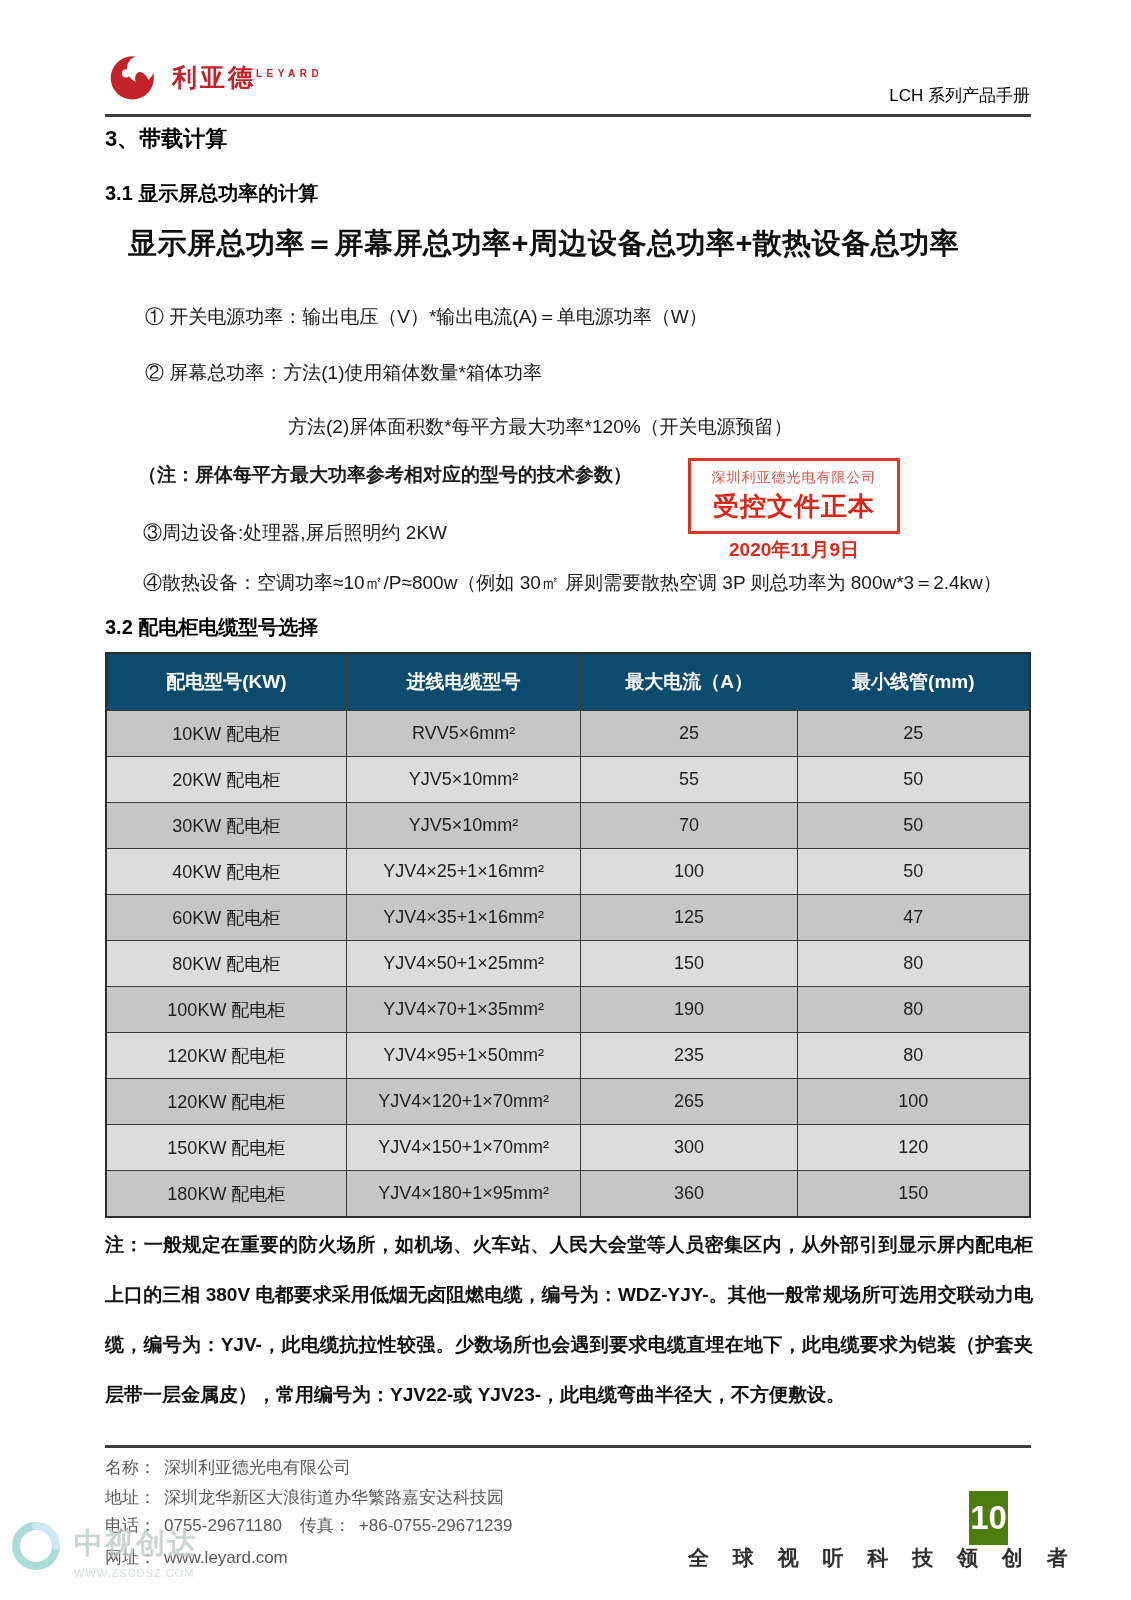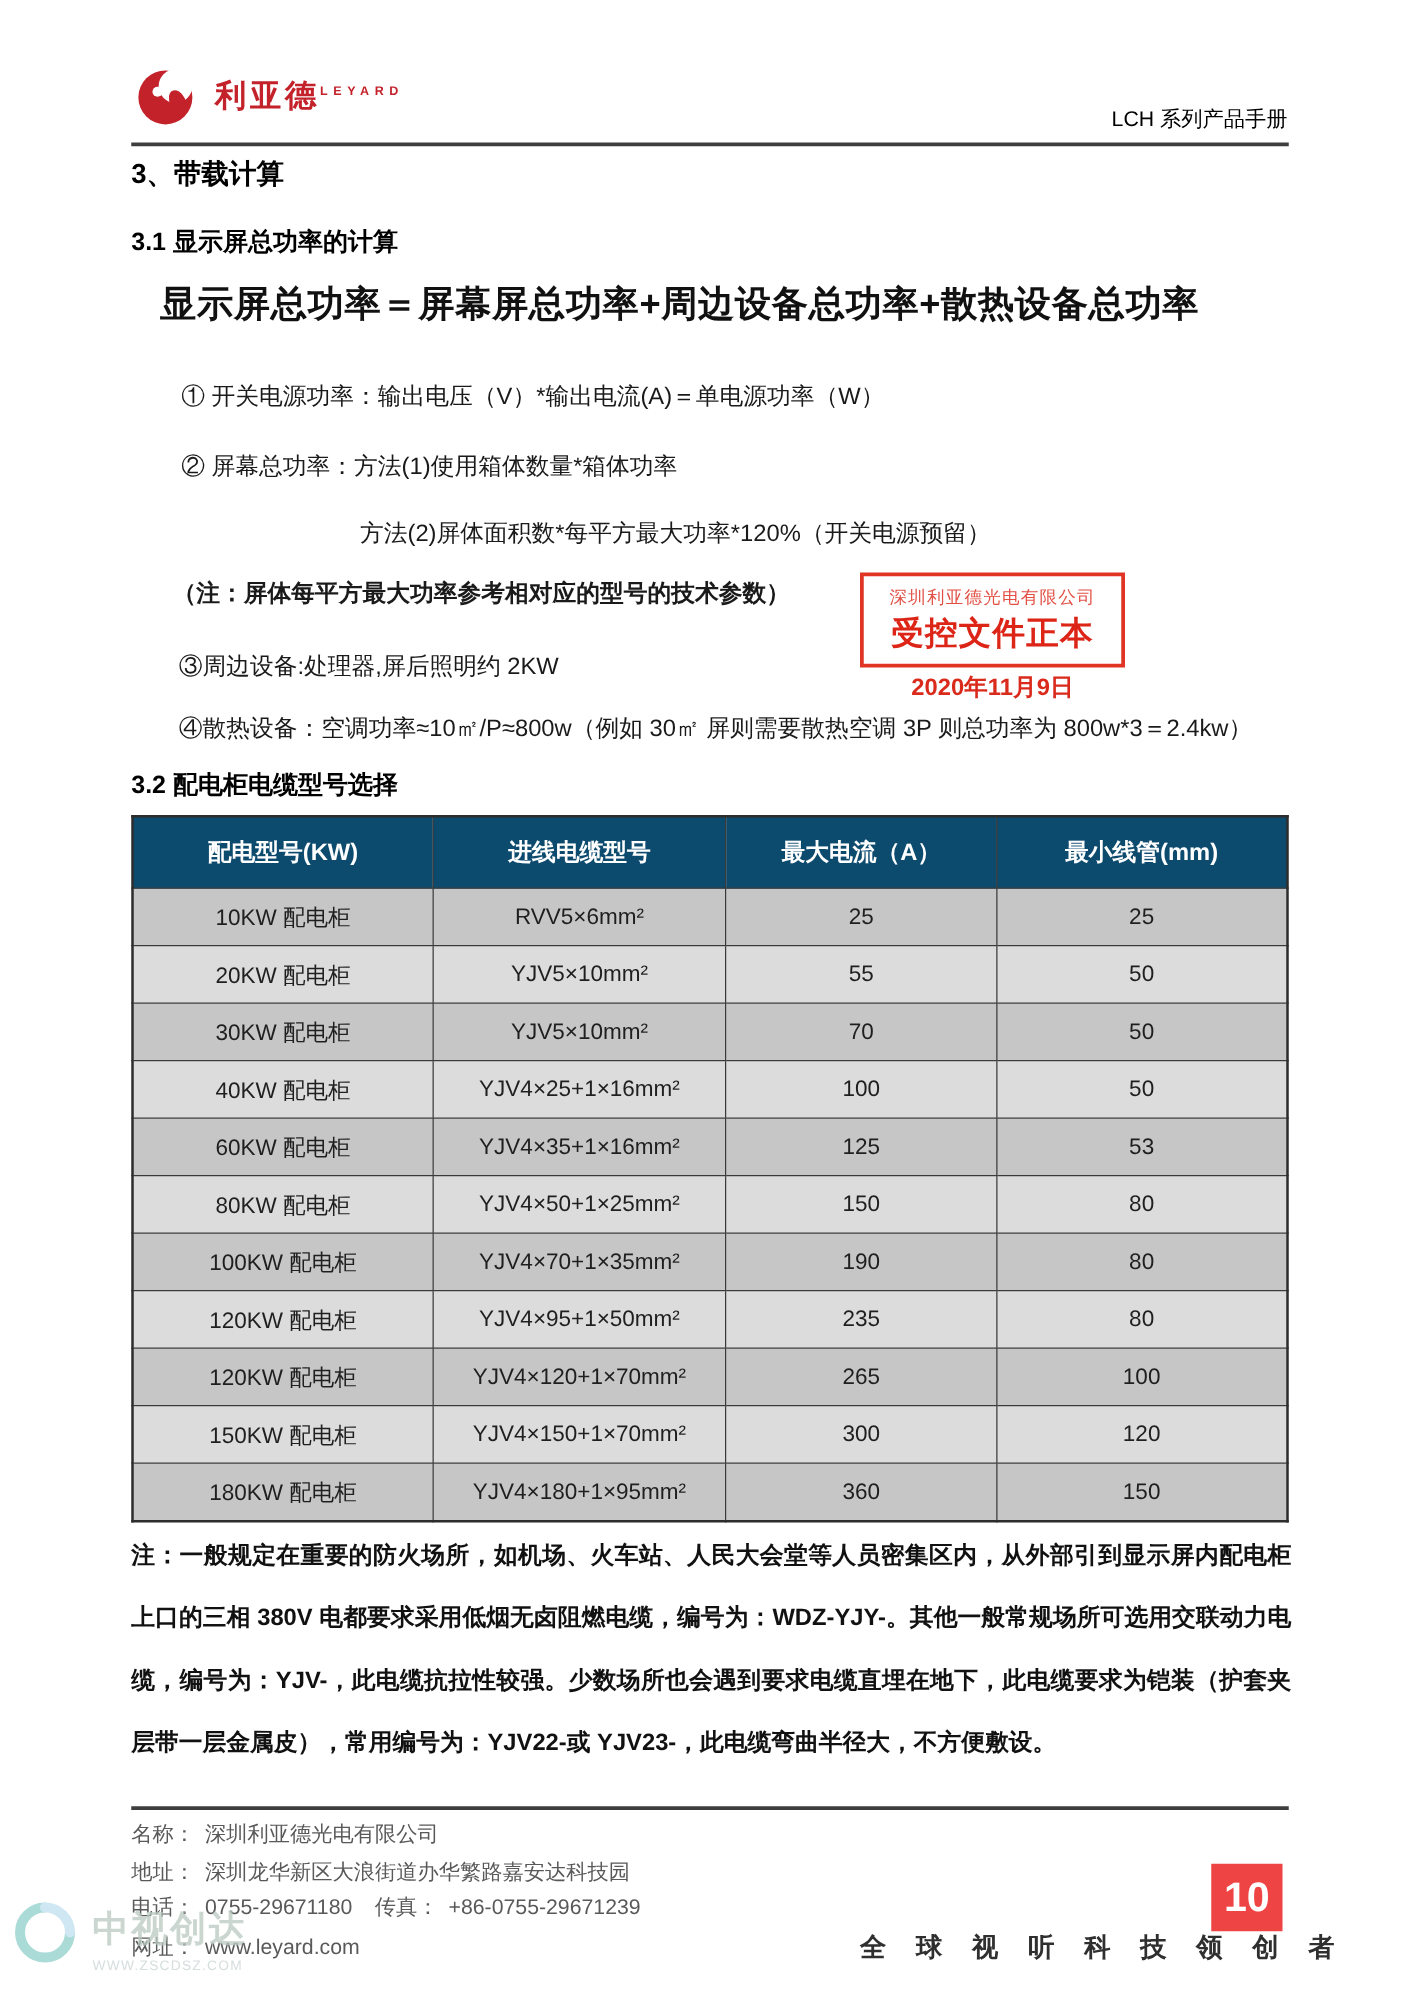--- a/index.html
+++ b/index.html
@@ -59,21 +59,21 @@
   }
   
   .footer-rule{top:1445px;height:3px;}
   .footer-line{position:absolute;left:105px;font-size:17px;color:#595959;}
   .f-name{top:1456px;} .f-addr{top:1486px;} .f-tel{top:1514px;} .f-web{top:1546px;}
   .flabel{margin-right:8px;}
   .fval{margin-right:18px;}
   .tagline{position:absolute;left:688px;top:1544px;font-size:21px;letter-spacing:9px;
     font-weight:600;color:#2f2f2f;white-space:nowrap;}
   .page-badge{
-    position:absolute;left:969px;top:1491px;width:57px;height:54px;background:#ef4444;
+    position:absolute;left:969px;top:1491px;width:39px;height:54px;background:#4d7c0f;
     color:#fff;font-size:33px;font-weight:bold;text-align:center;line-height:54px;
   }
   
   .watermark{position:absolute;left:6px;top:1516px;display:flex;align-items:flex-start;opacity:0.75;}
   .wm-text{margin-left:8px;margin-top:8px;}
   .wm-cn{font-size:29px;font-weight:bold;color:#b9c9c0;letter-spacing:2px;}
   .wm-url{font-size:11px;color:#c8d2d2;letter-spacing:1px;margin-top:3px;}
 </style>
 </head>
 <body>
@@ -151,21 +151,21 @@
       <tr>
         <td>40KW 配电柜</td>
         <td>YJV4×25+1×16mm²</td>
         <td>100</td>
         <td>50</td>
       </tr>
       <tr>
         <td>60KW 配电柜</td>
         <td>YJV4×35+1×16mm²</td>
         <td>125</td>
-        <td>53</td>
+        <td>47</td>
       </tr>
       <tr>
         <td>80KW 配电柜</td>
         <td>YJV4×50+1×25mm²</td>
         <td>150</td>
         <td>80</td>
       </tr>
       <tr>
         <td>100KW 配电柜</td>
         <td>YJV4×70+1×35mm²</td>

